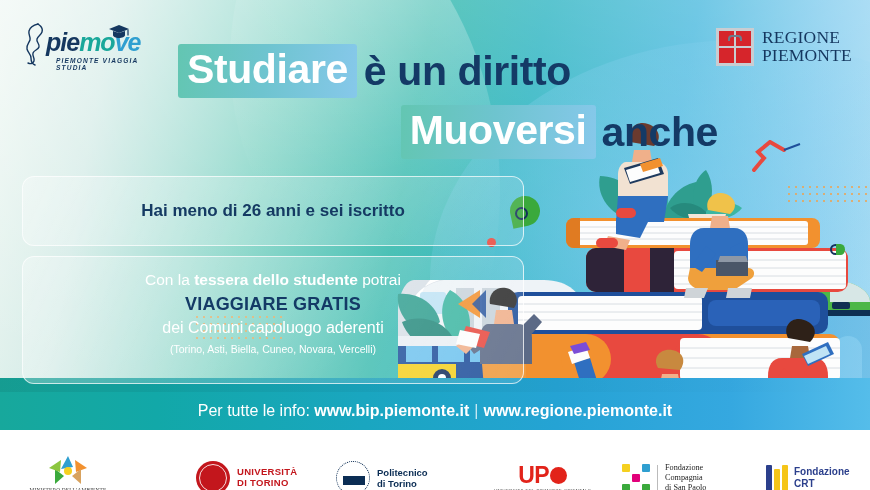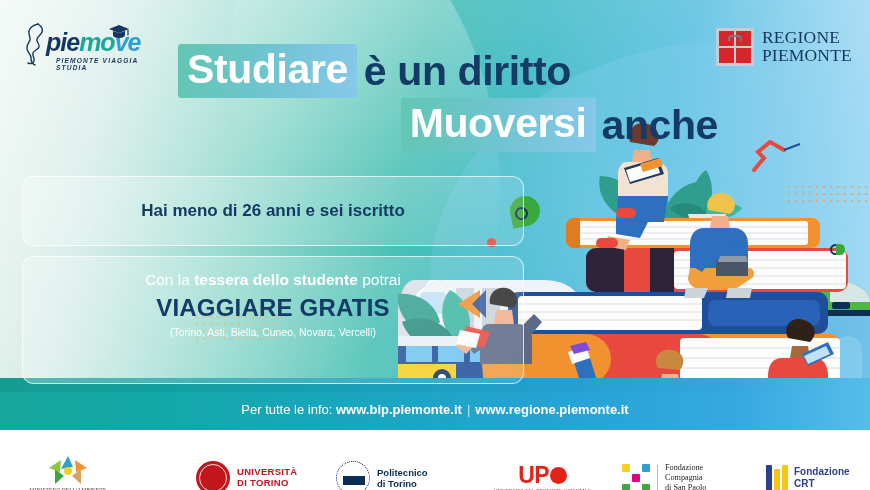--- a/index.html
+++ b/index.html
@@ -39,21 +39,21 @@
     background:linear-gradient(90deg,rgba(0,0,0,.07),rgba(0,0,0,0));
   }
   .footer-strip {
     position:absolute; left:0; top:430px; width:870px; height:60px; background:#ffffff;
   }
 
   
   .headline { position:absolute; left:178px; top:44px; width:540px; }
   .hl-line { display:block; white-space:nowrap; line-height:1; }
   .hl-line.l1 { text-align:left; }
-  .hl-line.l2 { text-align:right; margin-top:0; }
+  .hl-line.l2 { text-align:right; margin-top:7px; }
   .hl-hi {
     display:inline-block;
     background:linear-gradient(95deg,#63c6b2 0%,#6ec4cf 48%,#86c8ea 100%);
     color:#ffffff; font-size:41px; font-weight:bold; letter-spacing:-.4px;
     padding:5px 9px 8px 9px; border-radius:3px; vertical-align:middle;
   }
   .hl-plain {
     color:#143a66; font-size:41px; font-weight:bold; letter-spacing:-.4px;
     vertical-align:middle; padding-left:7px;
   }
@@ -86,28 +86,28 @@
     position:absolute; left:22px;
     background:linear-gradient(115deg,rgba(255,255,255,.30),rgba(255,255,255,.12));
     border:1px solid rgba(255,255,255,.70);
     border-radius:12px;
   }
   .box-q { top:176px; width:502px; height:70px; display:flex; align-items:center; justify-content:center; }
   .box-q .txt { color:#153a63; font-size:17px; font-weight:bold; text-align:center; line-height:1.3; }
   .box-b { top:256px; width:502px; height:128px; padding-top:12px; text-align:center; }
   .bb1 { color:#ffffff; font-size:15.5px; line-height:1.45; }
   .bb1 b { font-weight:bold; }
-  .bb2 { color:#143a66; font-size:24px; font-weight:bold; letter-spacing:.2px; margin:3px 0 2px; }
+  .bb2 { color:#143a66; font-size:18px; font-weight:bold; letter-spacing:.2px; margin:3px 0 2px; }
   .bb3 { color:#ffffff; font-size:16px; line-height:1.32; }
   .bb4 { color:#ffffff; font-size:10.5px; margin-top:4px; }
 
   
   .infoline {
     position:absolute; left:0; top:402px; width:870px; text-align:center;
-    color:#ffffff; font-size:13px; z-index:40;
+    color:#ffffff; font-size:16px; z-index:40;
   }
   .infoline b { font-weight:bold; }
   .sep { opacity:.75; padding:0 5px; }
 
   
   .f-row { position:absolute; left:0; top:448px; width:870px; height:60px; }
   .f-item { position:absolute; top:0; height:60px; display:flex; align-items:center; }
   .f-min { left:22px; flex-direction:column; justify-content:center; gap:2px; }
   .f-min-txt { font-family:"Liberation Serif", serif; font-size:5.3px; color:#3b3b3b; text-align:center; line-height:1.35; letter-spacing:.2px; }
   .f-unito { left:196px; gap:7px; }
@@ -556,20 +556,21 @@
     <div class="txt">
       <div>Hai meno di 26 anni e sei iscritto</div>
     </div>
   </div>
 
   <div class="box box-b">
     <div class="bb1">
       <span>Con la </span><b>tessera dello studente</b><span> potrai</span>
     </div>
     <div class="bb2">VIAGGIARE GRATIS</div>
+    <div class="bb3">dei Comuni capoluogo aderenti</div>
     <div class="bb4">(Torino, Asti, Biella, Cuneo, Novara, Vercelli)</div>
   </div>
 
   <div class="infoline">
     <span>Per tutte le info:</span>
     <b>www.bip.piemonte.it</b><span class="sep">|</span><b>www.regione.piemonte.it</b>
   </div>
 
   <div class="footer-strip"></div>
   <div class="f-row">

